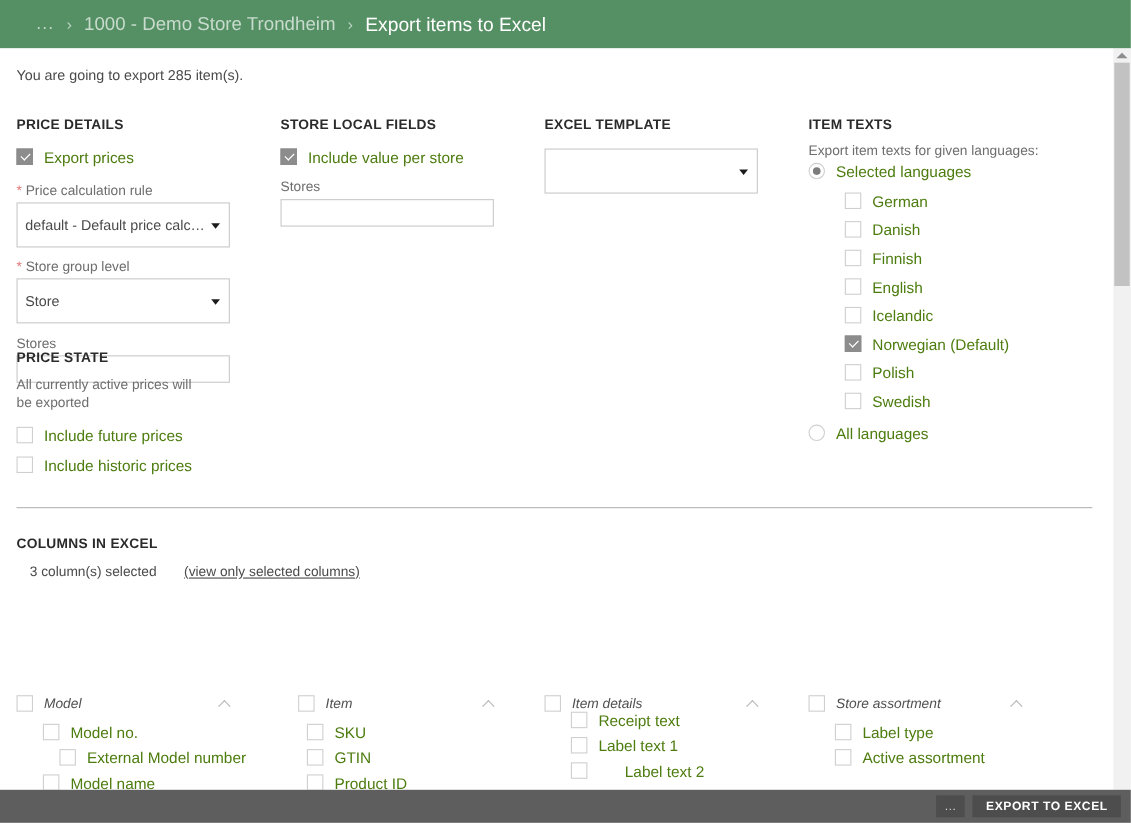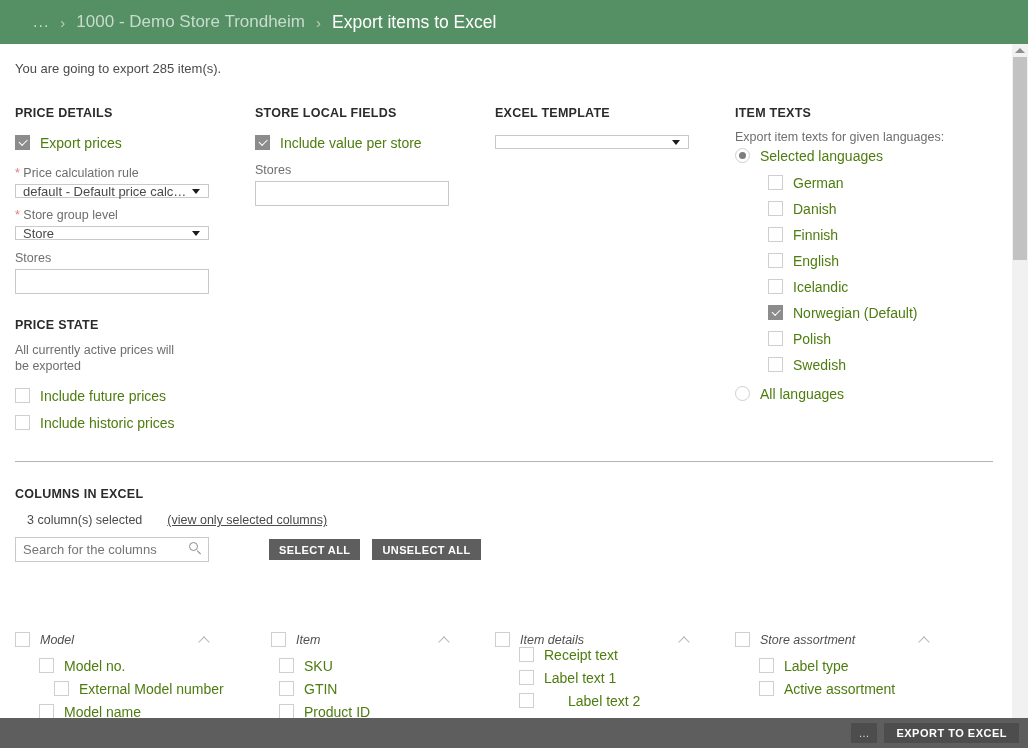--- a/index.html
+++ b/index.html
@@ -79,21 +79,21 @@
   
   .txtbox {
     border: 1px solid #c9c9c9;
     background: #fff; height: 25px;
     font-size: 13px; color: #4a4a4a;
     padding: 0 7px; outline: none;
     font-family: "Liberation Sans", sans-serif;
   }
   .selbox {
     border: 1px solid #c9c9c9;
-    background: #fff; height: 14px;
+    background: #fff; height: 41px;
     font-size: 13px; color: #4a4a4a;
     display: flex; align-items: center;
     padding: 0 7px; position: relative;
   }
   .selbox .caret {
     position: absolute; right: 8px; top: 50%;
     margin-top: -2px;
     border-left: 4.5px solid transparent;
     border-right: 4.5px solid transparent;
     border-top: 5px solid #1c1c1c;
@@ -346,31 +346,20 @@
   <div class="divider" style="left:15px;top:417px;width:978px;"></div>
 
   <div style="position:absolute;left:15px;top:443px;">
     <div class="sec-title">COLUMNS IN EXCEL</div>
 
     <div style="display:flex;align-items:baseline;margin-top:12px;">
       <span class="fld-label" style="color:#4a4a4a;margin-left:12px;">3 column(s) selected</span>
       <span class="linkish" style="margin-left:25px;">(view only selected columns)</span>
     </div>
 
-    <div style="display:flex;align-items:center;margin-top:10px;">
-      <span class="searchwrap">
-        <input class="txtbox" style="width: 194px; color: rgb(138, 138, 138); padding-right: 24px;" placeholder="Search for the columns">
-        <span class="mag">
-            <i></i>
-            <b></b>
-          </span>
-      </span>
-      <button class="btn" style="margin-left:60px;">SELECT ALL</button>
-      <button class="btn" style="margin-left:12px;">UNSELECT ALL</button>
-    </div>
   </div>
 
   <div id="groupsgrid" style="position:absolute;left:15px;top:588px;width:960px;display:flex;">
       <div style="width: 240px;">
         <div class="colhdr" style="width: 196px;">
           <span class="cb"></span>
           <span class="lbl" style="margin-left: 10px;">Model</span>
           <span class="chev"></span>
         </div>
         <div class="cbrow" style="margin-top: 11px; margin-left: 24px;">

